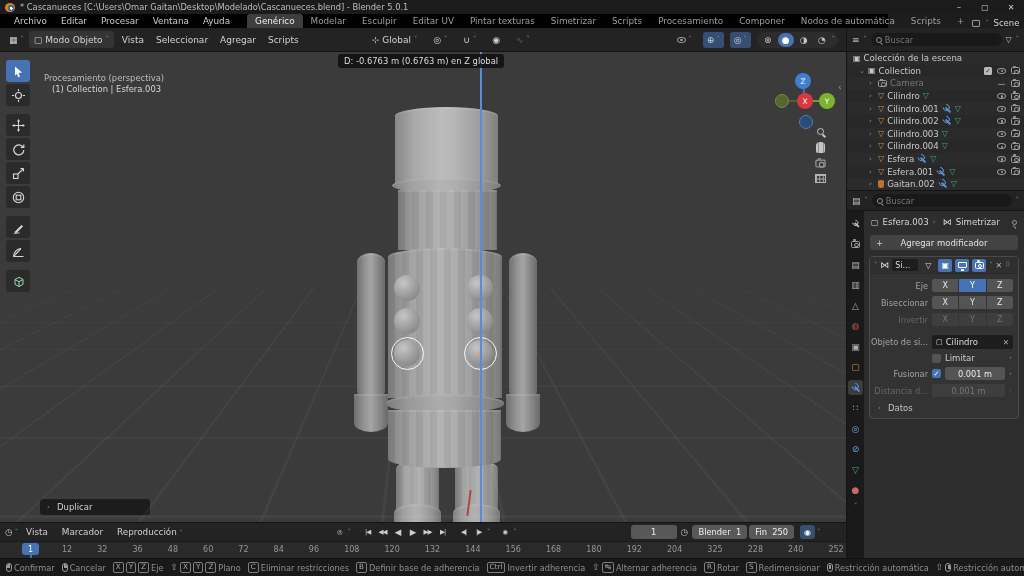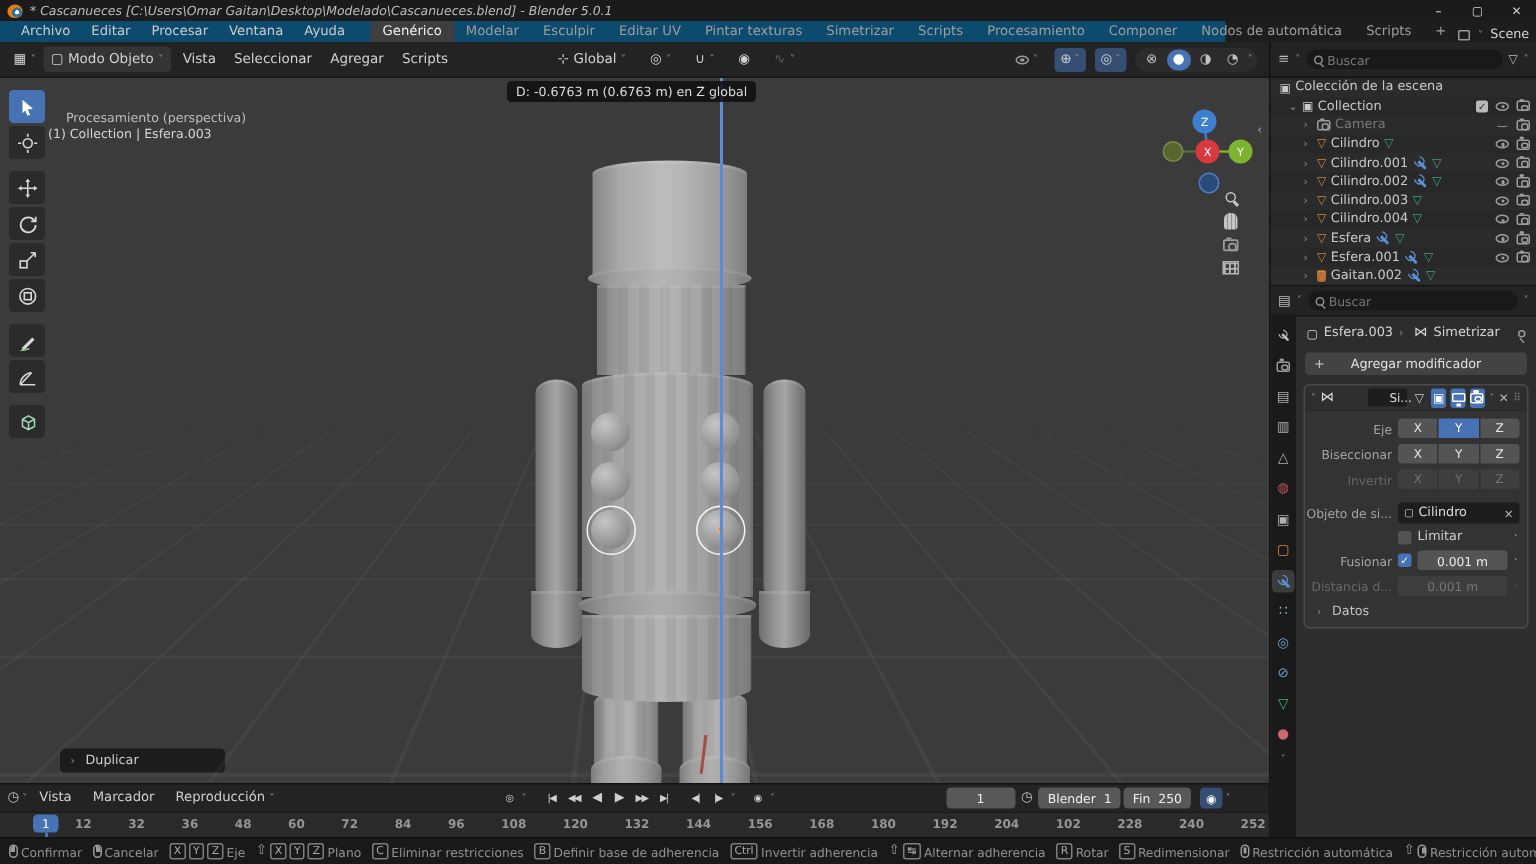--- a/index.html
+++ b/index.html
@@ -7,28 +7,28 @@
   body { font-family:"DejaVu Sans", sans-serif; -webkit-font-smoothing:antialiased; }
   #root { position:relative; width:1024px; height:576px; background:#1d1d1d; overflow:hidden; color:#c8c8c8; }
 
   
   .chev { font-size:6.5px; color:#9a9a9a; line-height:1; }
   .ico { display:inline-flex; align-items:center; justify-content:center; }
   input { font-family:inherit; background:transparent; border:none; outline:none; color:#cccccc; }
   input::placeholder { color:#767676; }
 
   
-  .titlebar { position:absolute; left:0; top:0; width:1024px; height:14px; background:#1b1b1b; display:flex; align-items:center; padding-left:5px; gap:5px;font-style:italic; }
+  .titlebar { position:absolute; left:0; top:0; width:1024px; height:14px; background:#1b1b1b; display:flex; align-items:center; padding-left:5px; gap:5px; }
   .titlebar .title { font-size:8.3px; color:#bdbdbd; white-space:nowrap; }
   .win-controls { position:absolute; right:0; top:0; height:14px; display:flex; }
   .win-btn { width:26px; height:14px; display:flex; align-items:center; justify-content:center; font-size:8px; color:#cfcfcf; }
   .logo { width:10px; height:9px; border-radius:50% 50% 45% 45%; background:radial-gradient(circle at 62% 58%, #ffffff 0 1.4px, #2f6fae 1.5px 3.2px, #e87d0d 3.3px); }
 
   
-  .menubar { position:absolute; left:0; top:14px; width:817px; height:14px; background:#0c4a6e; display:flex; align-items:flex-end; padding-left:5px; font-size:8.8px; color:#cccccc; }
+  .menubar { position:absolute; left:0; top:14px; width:888px; height:14px; background:#000000; display:flex; align-items:flex-end; padding-left:5px; font-size:8.8px; color:#cccccc; }
   .menu-item { padding:0 7px; height:14px; display:flex; align-items:center; white-space:nowrap; }
   .ws-tabs { display:flex; margin-left:10px; }
   .ws-tab { padding:0 8px; height:14px; display:flex; align-items:center; color:#9e9e9e; white-space:nowrap; }
   .ws-tab.active { background:#3e3e3e; color:#f0f0f0; border-radius:3px 3px 0 0; }
   .tb-right { margin-left:auto; display:flex; align-items:center; gap:5px; padding-right:6px; font-size:8.5px; color:#d6d6d6; }
   .mini-sq { width:8px; height:7px; border:1px solid #9a9a9a; border-radius:1px; }
   .i-pin { width:5px; height:5px; border:1.4px solid #9a9a9a; border-radius:50%; position:relative; }
   .i-pin::after { content:""; position:absolute; left:1.2px; top:4.6px; width:1.3px; height:3.6px; background:#9a9a9a; transform:rotate(-40deg); }
   .dim { color:#5d5d5d; }
 
@@ -74,21 +74,21 @@
   .grayed { color:#787878; }
 
   
   .viewport { position:absolute; left:0; top:52px; width:846px; height:470px; background:#3b3b3b; overflow:hidden; }
   .grid3d { position:absolute; left:-250px; top:235px; width:1350px; height:700px;
     background:repeating-linear-gradient(90deg, rgba(255,255,255,0.05) 0 1px, transparent 1px 47px),
                repeating-linear-gradient(0deg, rgba(255,255,255,0.05) 0 1px, transparent 1px 47px);
     transform:perspective(430px) rotateX(71deg); transform-origin:50% 0; }
   .drag-info { position:absolute; left:338px; top:2px; background:rgba(16,16,16,0.88); color:#dedede; font-size:8.4px; padding:2px 6px; border-radius:3px; white-space:nowrap; }
   .view-label { position:absolute; left:44px; top:21px; font-size:8.4px; color:#bdbdbd; }
-  .ctx-label { position:absolute; left:32px; top:32px; font-size:8.4px; color:#d6d6d6; }
+  .ctx-label { position:absolute; left:52px; top:32px; font-size:8.4px; color:#d6d6d6; }
   .op-panel { position:absolute; left:40px; top:447px; width:110px; height:16px; background:#1c1c1cE6; background:rgba(26,26,26,0.92); border-radius:3px; display:flex; align-items:center; gap:4px; padding:0 7px; font-size:8.5px; color:#cfcfcf; }
 
   .toolbar { position:absolute; left:6px; top:8px; display:flex; flex-direction:column; gap:2px; }
   .tool-btn { width:24px; height:22px; background:#2b2b2b; border-radius:3px; display:flex; align-items:center; justify-content:center; }
   .tool-btn.active { background:#4772b3; }
   .tgap { height:4px; }
   .tool-btn svg { display:block; }
 
   .axis-gizmo { position:absolute; left:768px; top:18px; }
   .side-icons { position:absolute; left:815px; top:76px; display:flex; flex-direction:column; gap:7px; align-items:center; }
@@ -124,21 +124,21 @@
   .props-body { position:relative; height:347px; }
   .tab-strip { position:absolute; left:0; top:0; width:17px; height:100%; background:#1a1a1a; display:flex; flex-direction:column; align-items:center; padding-top:5px; gap:5.5px; }
   .tab { width:15px; height:15px; display:flex; align-items:center; justify-content:center; font-size:9px; border-radius:3px; color:#b0b0b0; }
   .tab.active { background:#3c3c3c; }
   .props-content { margin-left:17px; padding:0 4px; }
   .breadcrumb { height:22px; display:flex; align-items:center; gap:4px; color:#d4d4d4; font-size:8.6px; padding:0 3px; white-space:nowrap; }
   .add-mod-btn { position:relative; height:15px; background:#434343; border-radius:3px; display:flex; align-items:center; justify-content:center; color:#e2e2e2; margin:2px 2px 6px 2px; font-size:8.5px; }
   .add-mod-btn .plus { position:absolute; left:6px; color:#cfcfcf; }
   .mod-panel { background:#333333; border:1px solid #4a4a4a; border-radius:4px; margin:0 1px; overflow:hidden; }
   .mod-head { height:17px; background:#2f2f2f; display:flex; align-items:center; gap:3px; padding:0 4px; border-bottom:1px solid #2a2a2a; }
-  .name-pill { width:26px; height:12px; background:#1d1d1d; border-radius:2px; color:#dddddd; font-size:8px; display:flex; align-items:center; padding-left:14px;margin-left:20px; }
+  .name-pill { width:26px; height:12px; background:#1d1d1d; border-radius:2px; color:#dddddd; font-size:8px; display:flex; align-items:center; padding-left:3px; }
   .mtoggle { width:14px; height:13px; display:flex; align-items:center; justify-content:center; border-radius:2px; font-size:8px; color:#cfcfcf; }
   .mtoggle.on { background:#4772b3; color:#ffffff; }
   .i-mon { width:9px; height:6px; border:1px solid #ffffff; border-radius:1px; position:relative; }
   .i-mon::after { content:""; position:absolute; left:2.5px; top:6px; width:2.5px; height:1.6px; background:#ffffff; }
   .i-cam.white { border-color:#ffffff; } .i-cam.white::before { background:#ffffff; } .i-cam.white::after { border-color:#ffffff; }
   .mrow { display:flex; align-items:center; gap:4px; padding:2px 5px 2px 0; }
   .mlabel { width:58px; text-align:right; color:#a3a3a3; font-size:8.2px; flex:none; white-space:nowrap; overflow:hidden; }
   .mlabel.off { color:#666666; }
   .seg { flex:1; display:flex; gap:1px; }
   .seg span { flex:1; height:13px; background:#545454; color:#e8e8e8; font-size:8px; display:flex; align-items:center; justify-content:center; }
@@ -154,21 +154,21 @@
   .mfoot { padding:4px 6px 5px 8px; color:#c2c2c2; display:flex; gap:4px; align-items:center; }
 
   
   .timeline { position:absolute; left:0; top:522px; width:846px; height:36px; background:#232323; border-top:1px solid #131313; }
   .tl-header { height:18px; display:flex; align-items:center; font-size:8.8px; color:#d0d0d0; padding:0 5px; gap:2px; }
   .tl-menu { padding:0 6px; }
   .pb-btn { min-width:13px; height:14px; display:flex; align-items:center; justify-content:center; font-size:6.5px; color:#cfcfcf; letter-spacing:-1px; }
   .pb-btn.play { font-size:8.5px; }
   .tl-field { height:14px; background:#585858; border-radius:3px; display:flex; align-items:center; justify-content:center; color:#f0f0f0; font-size:8.3px; padding:0 6px; }
   .tl-ruler { position:relative; height:17px; background:#2a2a2a; border-top:1px solid #1a1a1a; overflow:hidden; }
-  .ruler-nums { position:absolute; left:50px; right:2px; top:3px; display:flex; justify-content:space-between; font-size:8px; color:#969696;font-weight:bold; }
+  .ruler-nums { position:absolute; left:62px; right:2px; top:3px; display:flex; justify-content:space-between; font-size:8px; color:#969696; }
   .cur-frame { position:absolute; left:22px; top:1px; width:17px; height:12px; background:#4772b3; border-radius:3px; color:#ffffff; font-size:8px; display:flex; align-items:center; justify-content:center; }
   .cur-frame::after { content:""; position:absolute; left:8px; top:12px; width:1.5px; height:5px; background:#4772b3; }
 
   
   .statusbar { position:absolute; left:0; top:558px; width:1024px; height:18px; background:#191919; border-top:1px solid #101010; display:flex; align-items:center; padding:0 6px; gap:7px; font-size:8.2px; color:#8f8f8f; white-space:nowrap; }
   .sb-item { display:flex; align-items:center; gap:2px; }
   .key { border:1px solid #7e7e7e; border-radius:2px; padding:0 2px; font-size:7.2px; line-height:8.5px; color:#aaaaaa; }
   .mouse { width:6px; height:9px; border:1px solid #9a9a9a; border-radius:3px; position:relative; flex:none; }
   .mouse.left::before { content:""; position:absolute; left:-0.5px; top:-0.5px; width:3px; height:4px; background:#9a9a9a; border-radius:2.5px 0 0 0; }
   .mouse.right::before { content:""; position:absolute; right:-0.5px; top:-0.5px; width:3px; height:4px; background:#9a9a9a; border-radius:0 2.5px 0 0; }
@@ -685,21 +685,21 @@
           <span>96</span>
           <span>108</span>
           <span>120</span>
           <span>132</span>
           <span>144</span>
           <span>156</span>
           <span>168</span>
           <span>180</span>
           <span>192</span>
           <span>204</span>
-          <span>102</span>
+          <span>325</span>
           <span>228</span>
           <span>240</span>
           <span>252</span>
       </div>
       <div class="cur-frame">1</div>
     </div>
   </div>
 
   <div class="statusbar">
     <span class="sb-item">

